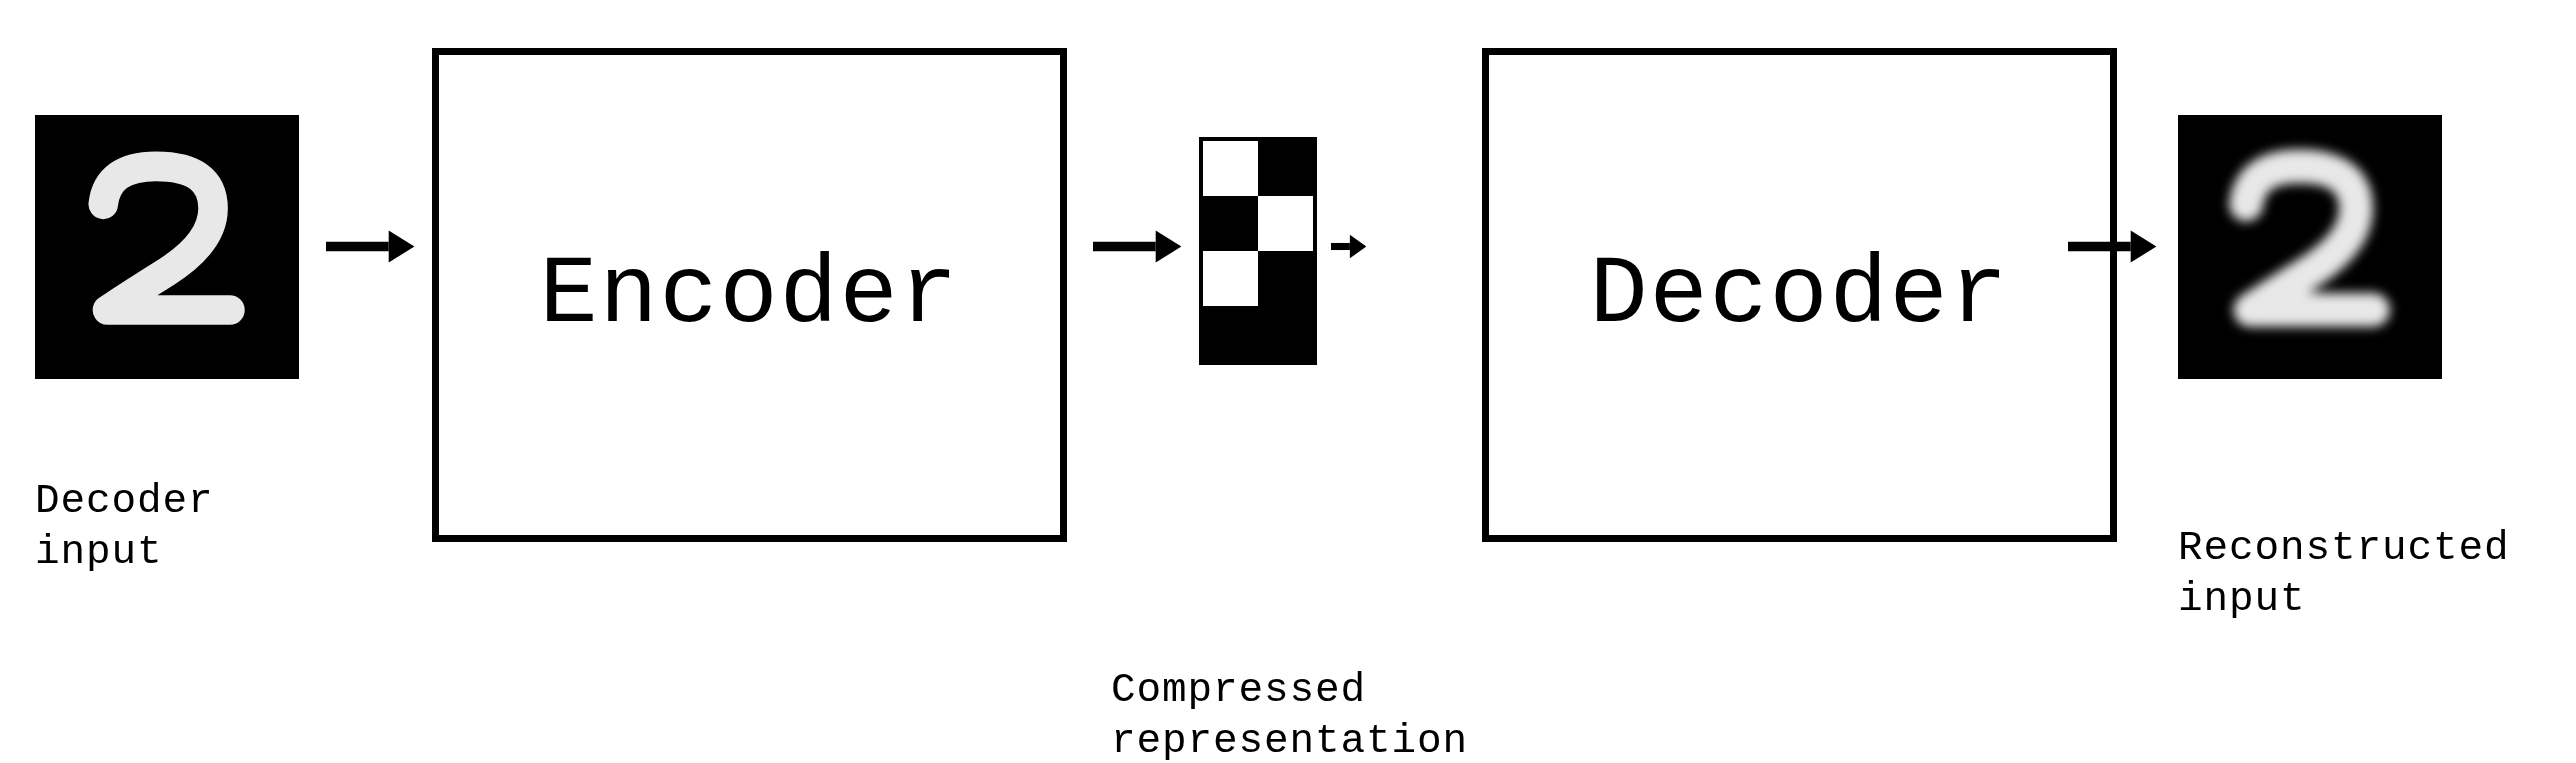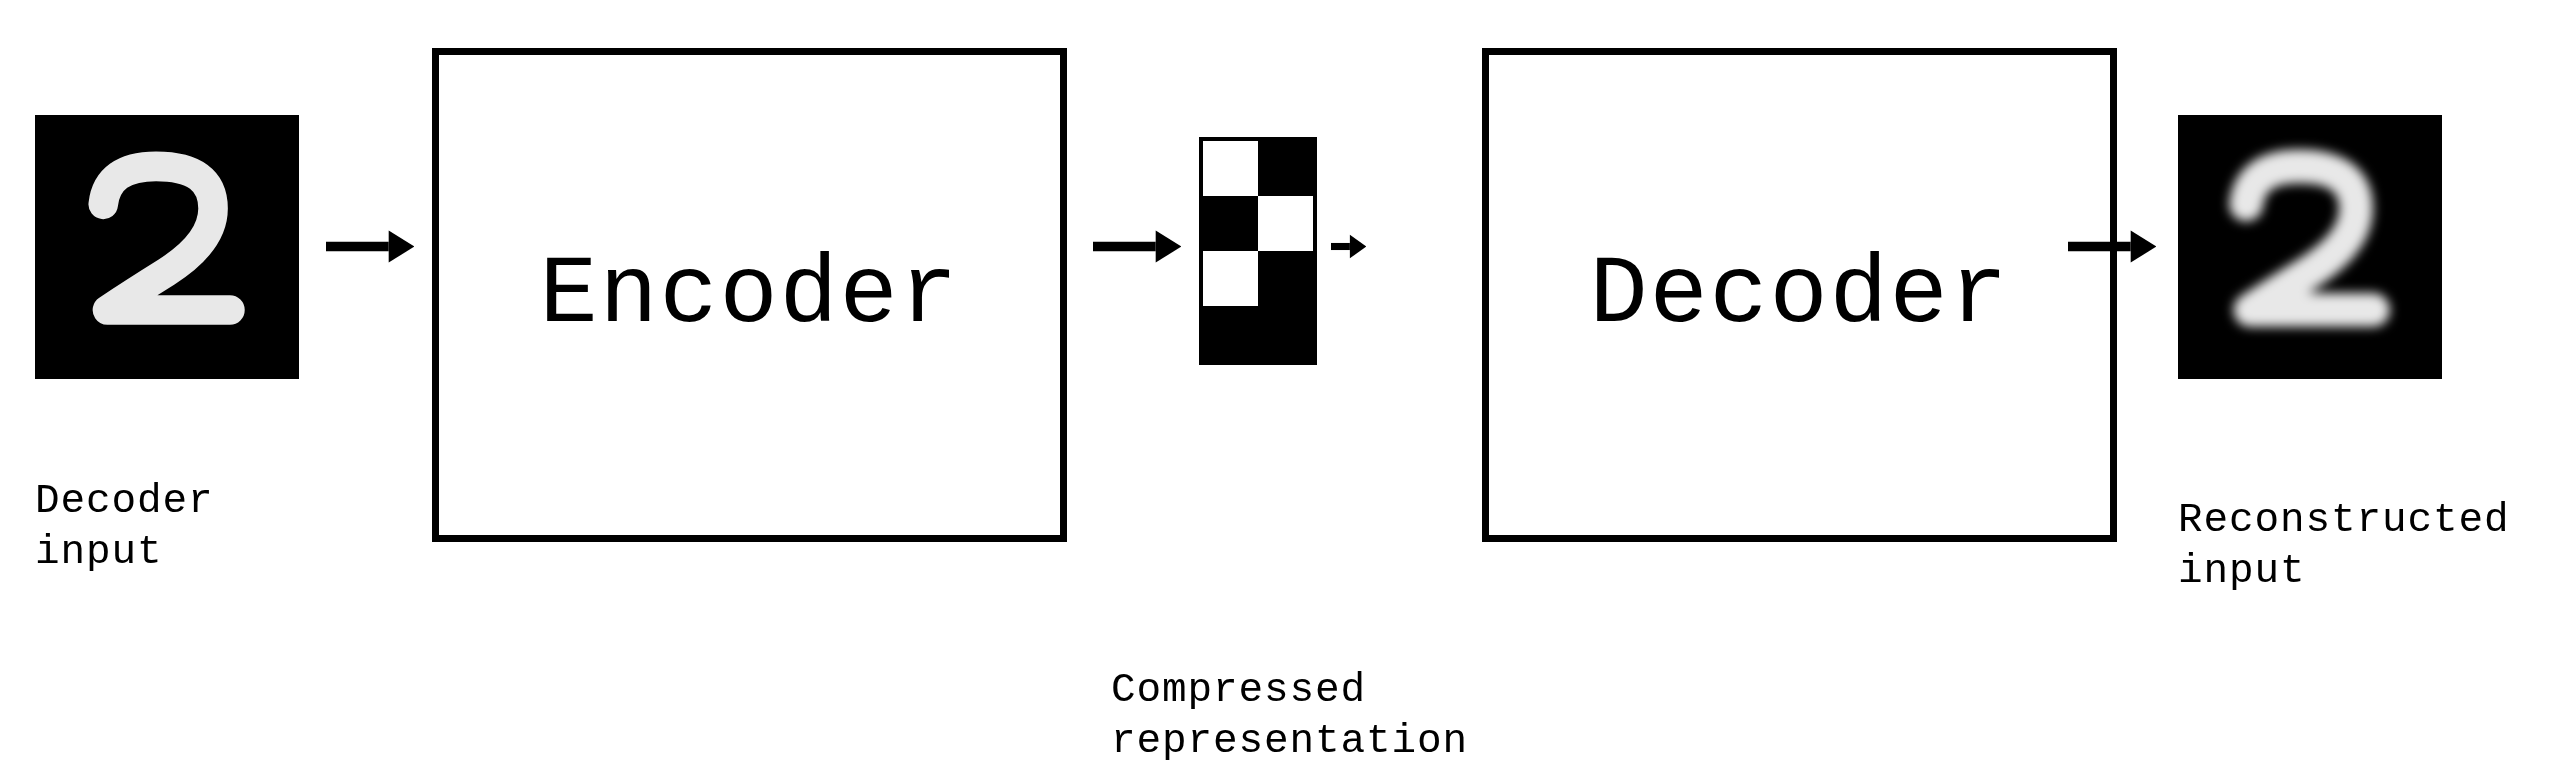--- a/index.html
+++ b/index.html
@@ -79,21 +79,21 @@
   .c-arrow1  { position: absolute; left: 317px; top: 220px; }
   .c-encoder { position: absolute; left: 432px; top: 48px;  }
   .c-arrow2  { position: absolute; left: 1084px; top: 220px; }
   .c-latent  { position: absolute; left: 1199px; top: 137px; }
   .c-arrow3  { position: absolute; left: 1322px; top: 220px; }
   .c-decoder { position: absolute; left: 1482px; top: 48px;  }
   .c-arrow4  { position: absolute; left: 2059px; top: 220px; }
   .c-output  { position: absolute; left: 2178px; top: 115px; }
   .cap-input   { position: absolute; left: 35px;   top: 441px; }
   .cap-latent  { position: absolute; left: 1111px; top: 617px; margin-top: 48px; }
-  .cap-output  { position: absolute; left: 2178px; top: 460px; }
+  .cap-output  { position: absolute; left: 2178px; top: 488px; }
 </style>
 </head>
 <body>
 
 <div class="col c-input">
   <div class="digit-box">
     <svg viewBox="0 0 100 100">
       <path d="M 20 30 Q 22 12 45 12 Q 72 12 72 32 Q 72 48 50 62 Q 34 72 22 80 L 80 80" fill="none" stroke="#e8e8e8" stroke-width="14" stroke-linecap="round" stroke-linejoin="round"></path>
     </svg>
   </div>

